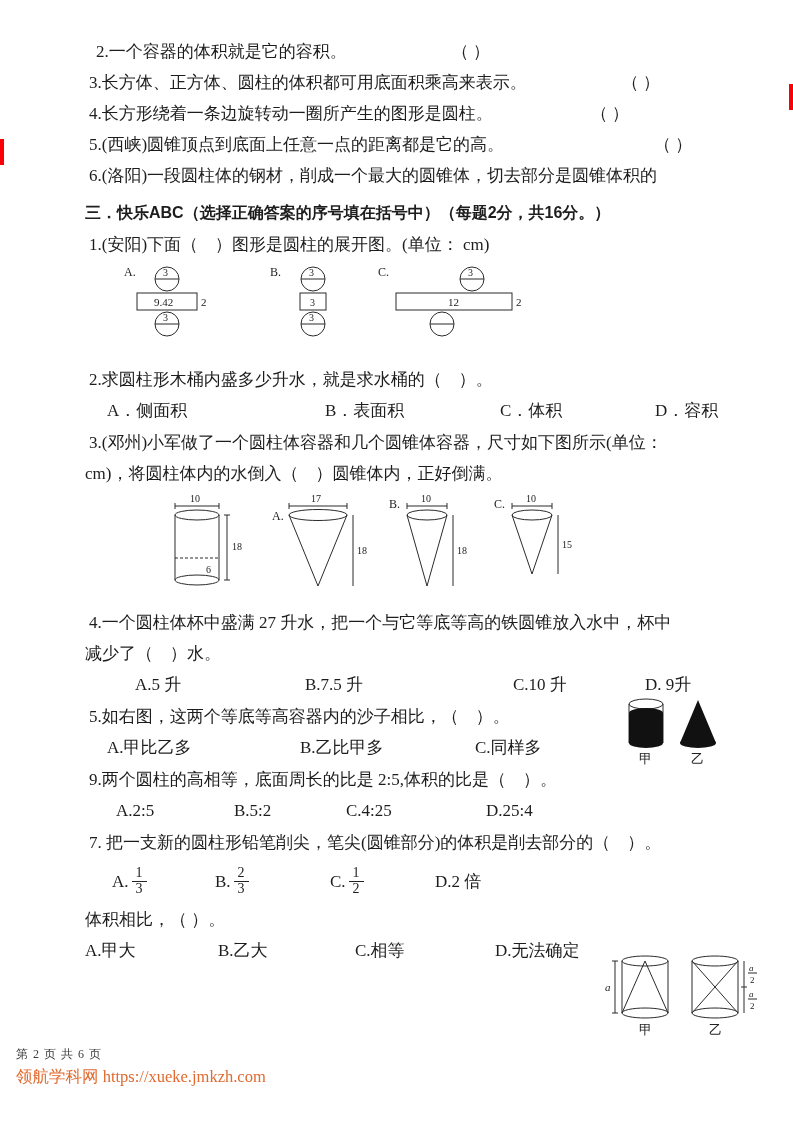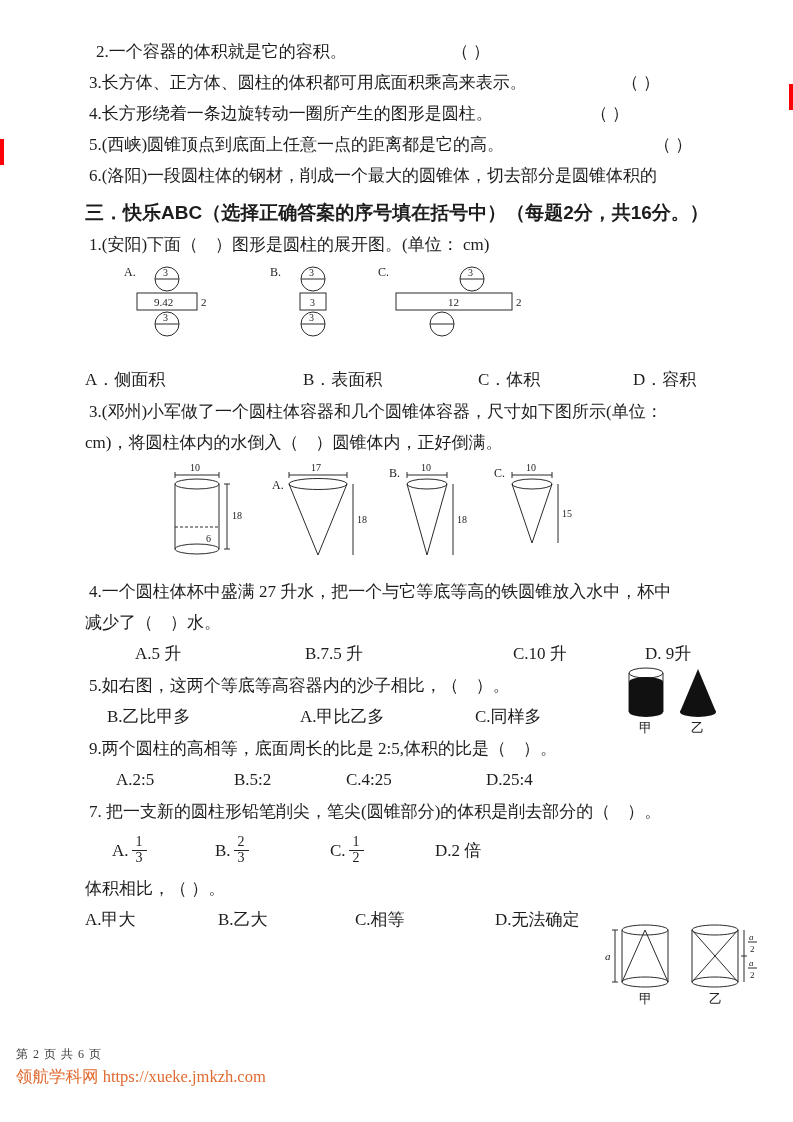--- a/index.html
+++ b/index.html
@@ -4,30 +4,30 @@
 <style>
   html,body{margin:0;padding:0;background:#ffffff}
   .page{
     position:relative;width:793px;height:1122px;margin:0 auto;background:#fff;
     font-family:"Liberation Serif","DejaVu Serif",serif;color:#1d1d1d;overflow:hidden;
   }
   .content{padding:36px 55px 0 85px;font-size:17px;line-height:31px}
   .line{white-space:nowrap}
   .ind1{padding-left:4px}
   .ind2{padding-left:11px}
-  .title{font-weight:bold;font-family:"Liberation Sans","DejaVu Sans",sans-serif;margin-top:6px;font-size:19px}
+  .title{font-weight:bold;font-family:"Liberation Sans","DejaVu Sans",sans-serif;margin-top:6px;font-size:16px}
   .br{display:inline-block}
   .b2{margin-left:105px}
   .b3{margin-left:95px}
   .b4{margin-left:98px}
   .b5{margin-left:150px}
   .qtext{margin-top:1px}
   .opts{display:flex;align-items:center}
   .opt{display:inline-block}
-  .q2opts{}
+  .q2opts{margin-left:22px}
   .q2opts .opt:nth-child(1){width:218px}
   .q2opts .opt:nth-child(2){width:175px}
   .q2opts .opt:nth-child(3){width:155px}
   .q4opts{margin-left:50px}
   .q4opts .opt:nth-child(1){width:170px}
   .q4opts .opt:nth-child(2){width:208px}
   .q4opts .opt:nth-child(3){width:132px}
   .q5opts{margin-left:22px}
   .q5opts .opt:nth-child(1){width:193px}
   .q5opts .opt:nth-child(2){width:175px}
@@ -117,20 +117,21 @@
           <text x="348" y="13" class="st10">3</text>
           <rect class="sk" x="276" y="30" width="116" height="17"></rect>
           <text x="328" y="43" class="st">12</text>
           <text x="396" y="43" class="st">2</text>
           <circle class="sk" cx="322" cy="61" r="12"></circle>
           <line class="sk" x1="310" y1="61" x2="334" y2="61"></line>
         </g>
       </svg>
     </div>
 
+    <div class="line ind1 qtext">2.求圆柱形木桶内盛多少升水，就是求水桶的（　）。</div>
     <div class="opts q2opts">
       <span class="opt">A．侧面积</span>
       <span class="opt">B．表面积</span>
       <span class="opt">C．体积</span>
       <span class="opt">D．容积</span>
     </div>
 
     <div class="line ind1 qtext">3.(邓州)小军做了一个圆柱体容器和几个圆锥体容器，尺寸如下图所示(单位：</div>
     <div class="line">cm)，将圆柱体内的水倒入（　）圆锥体内，正好倒满。</div>
     <div class="diagram q3dia">
@@ -195,22 +196,22 @@
     <div class="opts q4opts">
       <span class="opt">A.5 升</span>
       <span class="opt">B.7.5 升</span>
       <span class="opt">C.10 升</span>
       <span class="opt">D. 9升</span>
     </div>
 
     <div class="rel">
       <div class="line ind1 qtext">5.如右图，这两个等底等高容器内的沙子相比，（　）。</div>
       <div class="opts q5opts">
+        <span class="opt">A.甲比乙多</span>
         <span class="opt">B.乙比甲多</span>
-        <span class="opt">A.甲比乙多</span>
         <span class="opt">C.同样多</span>
       </div>
       <svg class="q5fig" width="100" height="74" viewBox="0 0 100 74">
         <g>
           <ellipse class="sk" cx="24" cy="11" rx="17" ry="5"></ellipse>
           <line class="sk" x1="7" y1="11" x2="7" y2="50"></line>
           <line class="sk" x1="41" y1="11" x2="41" y2="50"></line>
           <ellipse class="fl" cx="24" cy="20" rx="17" ry="5"></ellipse>
           <rect class="fl" x="7" y="20" width="34" height="30"></rect>
           <ellipse class="fl" cx="24" cy="50" rx="17" ry="5"></ellipse>

